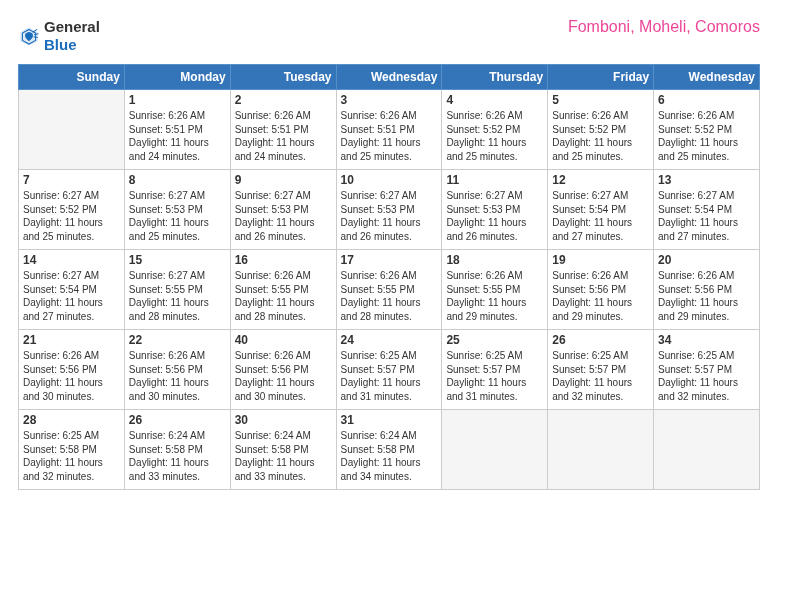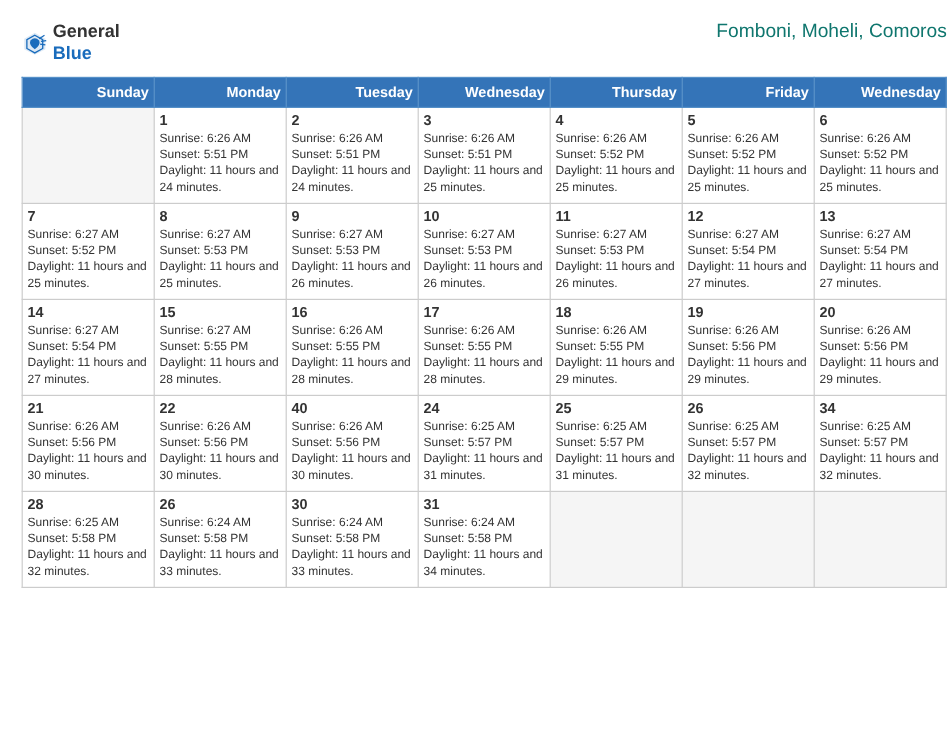--- a/index.html
+++ b/index.html
@@ -6,21 +6,21 @@
     body {
       font-family: Arial, sans-serif;
       background: #fff;
       width: 792px;
       height: 612px;
       overflow: hidden;
     }
     .page {
       width: 792px;
       min-height: 612px;
-      padding: 18px 3px 10px 18px;
+      padding: 18px 32px 10px 18px;
     }
     .header {
       display: flex;
       justify-content: space-between;
       align-items: flex-start;
       margin-bottom: 10px;
     }
     .logo {
       display: flex;
       align-items: center;
@@ -45,21 +45,21 @@
       text-align: right;
     }
     .month-title {
       font-size: 36px;
       font-weight: bold;
       color: #333;
       line-height: 1.1;
     }
     .location-title {
       font-size: 16px;
-      color: #0f766e;
+      color: #ec4899;
     }
     table {
       width: 100%;
       border-collapse: collapse;
       table-layout: fixed;
     }
     th {
       background-color: #3474b8;
       color: #fff;
       font-size: 12px;

